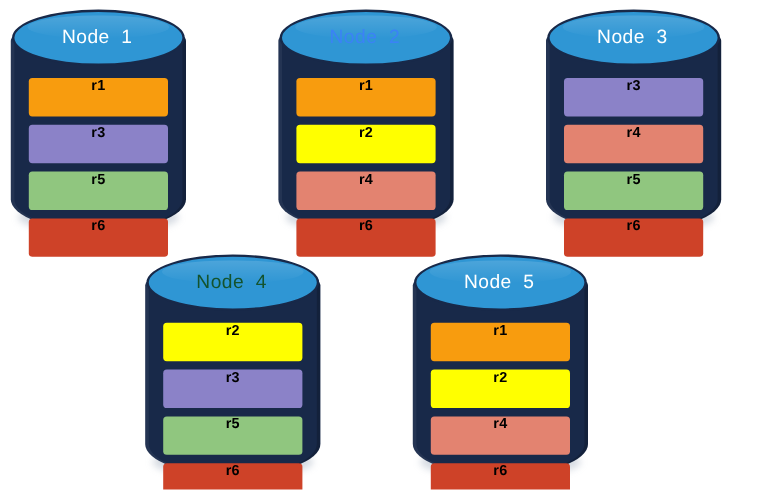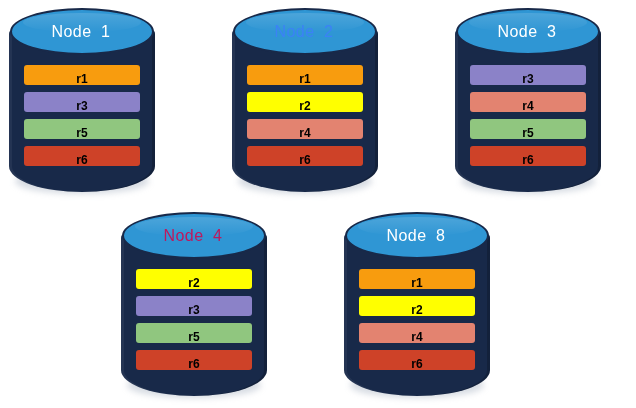--- a/index.html
+++ b/index.html
@@ -106,25 +106,25 @@
     position: absolute;
     left: 15px;
     top: 57px;
     width: 116px;
     z-index: 4;
   }
 
   .replica-bar {
     position: relative;
     width: 116px;
-    height: 20px;
+    height: 32px;
     margin-bottom: 7px;
     border-radius: 3px;
     display: flex;
-    align-items: flex-end;
+    align-items: flex-start;
     justify-content: center;
   }
   .replica-bar:last-child { margin-bottom: 0; }
 
   .replica-bar span {
     color: #000000;
     font-size: 12px;
     font-weight: bold;
     line-height: 1;
     letter-spacing: 0.2px;
@@ -191,41 +191,41 @@
         </div>
         <div class="replica-bar" style="background: rgb(206, 66, 40);">
           <span>r6</span>
         </div>
       </div>
     </div>
     <div class="node" style="left: 121px; top: 212px;">
       <div class="node-shadow"></div>
       <div class="node-body" style="background: rgb(24, 41, 73);"></div>
       <div class="node-top" style="background: rgb(47, 150, 212);"></div>
-      <div class="node-label" style="color: #be185d;">Node  4</div>
+      <div class="node-label" style="color: #14532d;">Node  4</div>
       <div class="replica-stack">
         <div class="replica-bar" style="background: rgb(255, 255, 0);">
           <span>r2</span>
         </div>
         <div class="replica-bar" style="background: rgb(139, 130, 200);">
           <span>r3</span>
         </div>
         <div class="replica-bar" style="background: rgb(144, 198, 127);">
           <span>r5</span>
         </div>
         <div class="replica-bar" style="background: rgb(206, 66, 40);">
           <span>r6</span>
         </div>
       </div>
     </div>
     <div class="node" style="left: 344px; top: 212px;">
       <div class="node-shadow"></div>
       <div class="node-body" style="background: rgb(24, 41, 73);"></div>
       <div class="node-top" style="background: rgb(47, 150, 212);"></div>
-      <div class="node-label" style="color: rgb(255, 255, 255);">Node  8</div>
+      <div class="node-label" style="color: rgb(255, 255, 255);">Node  5</div>
       <div class="replica-stack">
         <div class="replica-bar" style="background: rgb(248, 156, 14);">
           <span>r1</span>
         </div>
         <div class="replica-bar" style="background: rgb(255, 255, 0);">
           <span>r2</span>
         </div>
         <div class="replica-bar" style="background: rgb(227, 131, 112);">
           <span>r4</span>
         </div>

